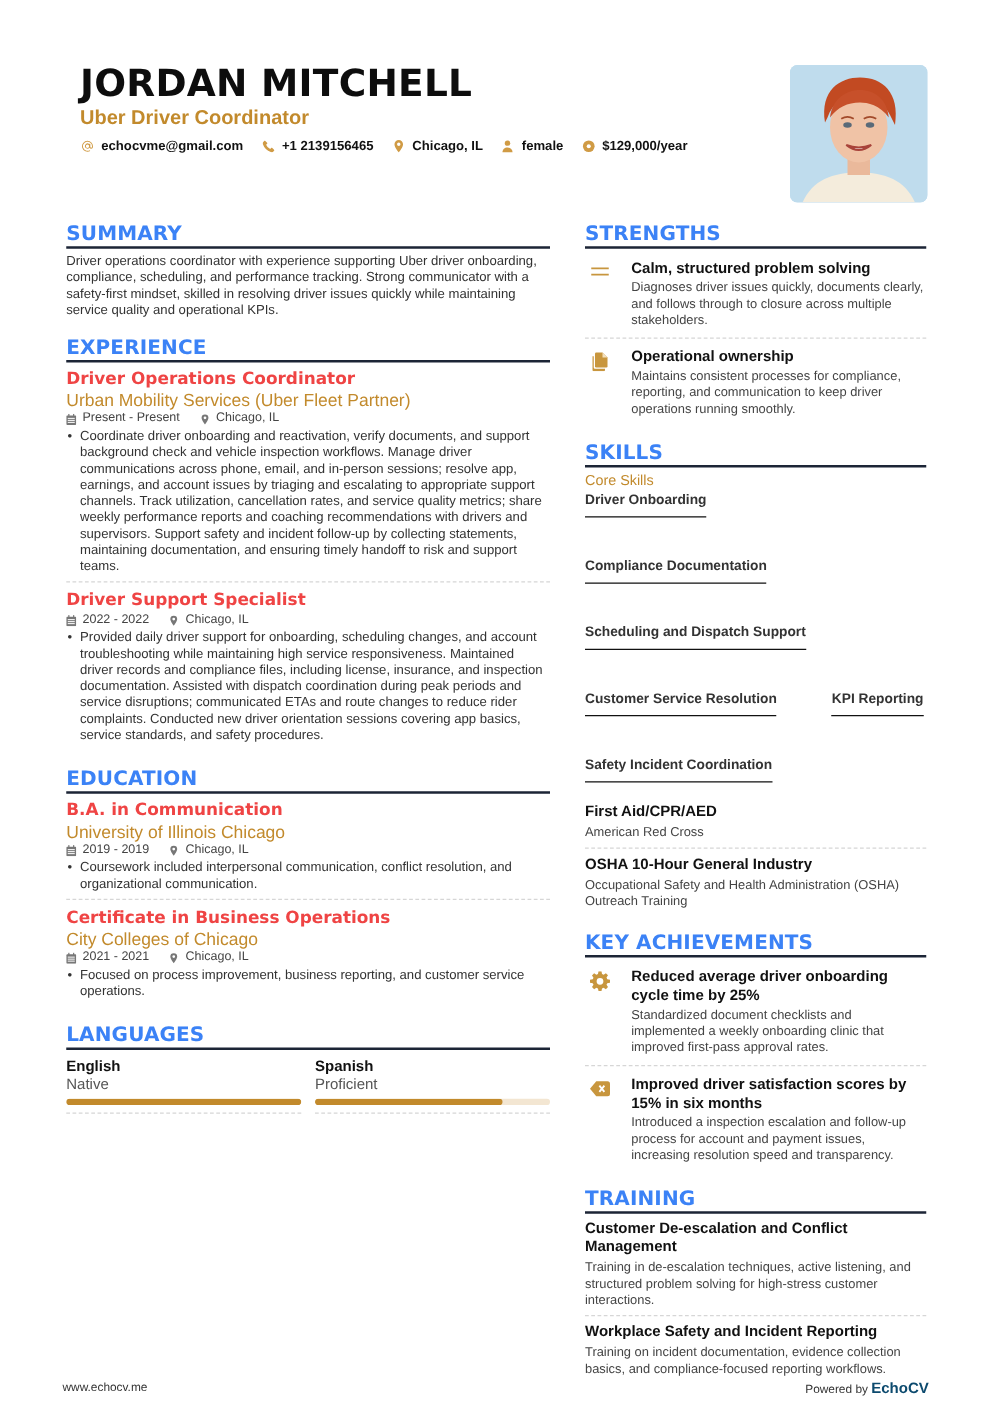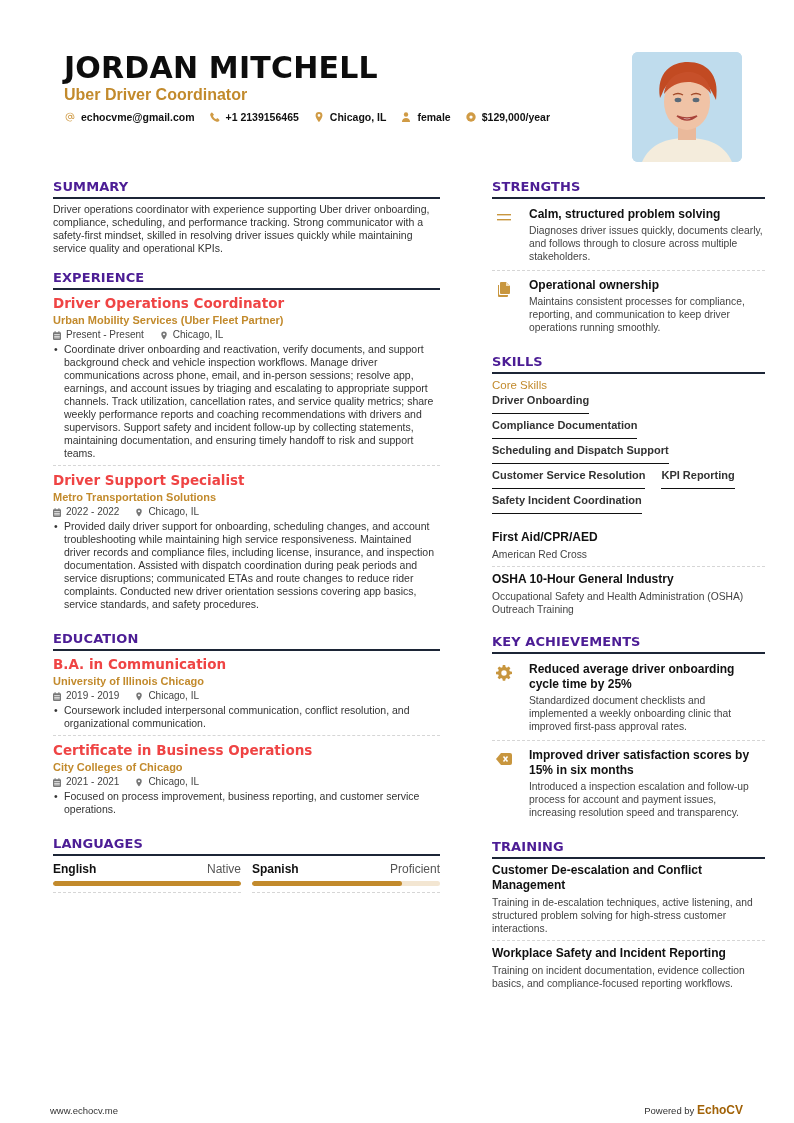--- a/index.html
+++ b/index.html
@@ -35,85 +35,85 @@
     .contact .ic svg { width: 10px; height: 10px; fill: #d09b45; }
 
     .photo {
       position: absolute; left: 632px; top: 52px; width: 110px; height: 110px;
       border-radius: 6px; overflow: hidden;
       background: #bfdced;
     }
 
     
     .col-left { position: absolute; left: 53px; top: 178px; width: 387px; }
-    .col-right { position: absolute; left: 492px; top: 178px; width: 273px; }
+    .col-right { position: absolute; left: 468px; top: 178px; width: 273px; }
 
     .section-title {
       font-family: "DejaVu Sans", sans-serif;
       font-weight: bold;
-      font-size: 13px;
-      color: #4c1d95;
+      font-size: 16px;
+      color: #3b82f6;
       letter-spacing: 0.1px;
       line-height: 18px;
       padding-bottom: 1px;
       border-bottom: 2.5px solid #1c2536;
       margin-bottom: 4px;
     }
     .section { margin-bottom: 12px; }
 
     .p-text { font-size: 10.5px; color: #333; line-height: 13px; }
 
     .entry { padding-bottom: 5px; margin-bottom: 5px; border-bottom: 1px dashed #d6d6d6; }
     .entry:last-child { border-bottom: none; margin-bottom: 0; }
     .entry-title { font-family: "DejaVu Sans", sans-serif; font-weight: bold; font-size: 13.5px; color: #ef4444; line-height: 18px; }
-    .entry-org { font-weight: bold; font-size: 11px; color: #c28a2c; line-height: 16px; }
+    .entry-org { font-weight: normal; font-size: 14px; color: #c28a2c; line-height: 16px; }
     .meta { display: flex; align-items: center; font-size: 10px; color: #444; line-height: 14px; }
     .meta .m { display: flex; align-items: center; margin-right: 16px; }
     .meta svg { width: 8px; height: 9px; fill: #777; margin-right: 5px; }
     .bullets { list-style: none; font-size: 10.5px; color: #333; line-height: 13px; margin-top: 1px; }
     .bullets li { position: relative; padding-left: 11px; }
     .bullets li::before { content: "•"; position: absolute; left: 1px; top: 0; color: #333; }
 
     
     .langs { display: flex; justify-content: space-between; }
     .lang { width: 188px; padding-bottom: 6px; border-bottom: 1px dashed #d6d6d6; }
-    .lang-head { display: flex; justify-content: space-between; align-items: baseline; margin-top: 2px; }
+    .lang-head { display: flex; justify-content: space-between; align-items: baseline; margin-top: 2px; flex-direction: column; }
     .lang-name { font-weight: bold; font-size: 12px; color: #111; }
     .lang-level { font-size: 12px; color: #555; }
     .bar { margin-top: 5px; height: 5px; border-radius: 3px; background: #f3e6d2; overflow: hidden; }
     .bar-fill { height: 100%; background: #c28a2c; border-radius: 3px; }
 
     
     .feat { display: flex; padding: 4px 0 7px 0; border-bottom: 1px dashed #d6d6d6; margin-bottom: 3px; }
     .feat:last-child { border-bottom: none; }
     .feat-ic { width: 37px; flex: none; padding-top: 3px; padding-left: 4px; }
     .feat-ic svg { width: 16px; height: 16px; fill: #c8963e; }
     .feat-body { flex: 1; }
     .feat-title { font-weight: bold; font-size: 12px; color: #111; line-height: 15px; }
     .feat-desc { font-size: 10.3px; color: #444; line-height: 13px; margin-top: 2px; }
 
     
     .skill-cat { font-weight: normal; font-size: 11.5px; color: #c28a2c; line-height: 15px; margin-top: 1px; }
-    .skills { display: flex; flex-wrap: wrap; }
+    .skills { display: flex; flex-wrap: wrap; gap: 28px; }
     .skill {
       font-weight: bold; font-size: 11px; color: #333; line-height: 15px;
       padding-bottom: 5px; border-bottom: 1px solid #111;
       margin-right: 16px; margin-bottom: 4px;
     }
 
     
     .cert { padding-bottom: 5px; margin-bottom: 5px; border-bottom: 1px dashed #d6d6d6; }
     .cert:last-child { border-bottom: none; }
     .cert-title { font-weight: bold; font-size: 12px; color: #111; line-height: 15px; margin-top: 2px; }
     .cert-sub { font-size: 10.3px; color: #444; line-height: 13px; margin-top: 3px; }
 
     
     .footer-left { position: absolute; left: 50px; top: 1105px; font-size: 9.5px; color: #333; }
     .footer-right { position: absolute; right: 51px; top: 1103px; font-size: 9.5px; color: #333; }
-    .footer-right .brand { font-size: 12px; font-weight: bold; color: #a16207; }
+    .footer-right .brand { font-size: 12px; font-weight: bold; color: #0c4a6e; }
   </style>
 </head>
 <body>
 
 <div class="page">
 
   <div class="header">
     <div class="name">JORDAN MITCHELL</div>
     <div class="title">Uber Driver Coordinator</div>
     <div class="contacts">
@@ -210,21 +210,20 @@
             <span>Chicago, IL</span>
           </span>
         </div>
         <ul class="bullets">
           <li>Coordinate driver onboarding and reactivation, verify documents, and support background check and vehicle inspection workflows. Manage driver communications across phone, email, and in-person sessions; resolve app, earnings, and account issues by triaging and escalating to appropriate support channels. Track utilization, cancellation rates, and service quality metrics; share weekly performance reports and coaching recommendations with drivers and supervisors. Support safety and incident follow-up by collecting statements, maintaining documentation, and ensuring timely handoff to risk and support teams.</li>
         </ul>
       </div>
 
       <div class="entry">
         <div class="entry-title">Driver Support Specialist</div>
-        <div class="entry-org">Metro Transportation Solutions</div>
         <div class="meta">
           <span class="m">
             <svg viewBox="0 0 10 11">
                 <rect x="0" y="1.5" width="10" height="9.5" rx="1"></rect>
                 <rect x="1.5" y="4" width="7" height="1" fill="#fff"></rect>
                 <rect x="1.5" y="6" width="7" height="1" fill="#fff"></rect>
                 <rect x="1.5" y="8" width="7" height="1" fill="#fff"></rect>
                 <rect x="2" y="0" width="1.2" height="2.5"></rect>
                 <rect x="6.8" y="0" width="1.2" height="2.5"></rect>
               </svg>

